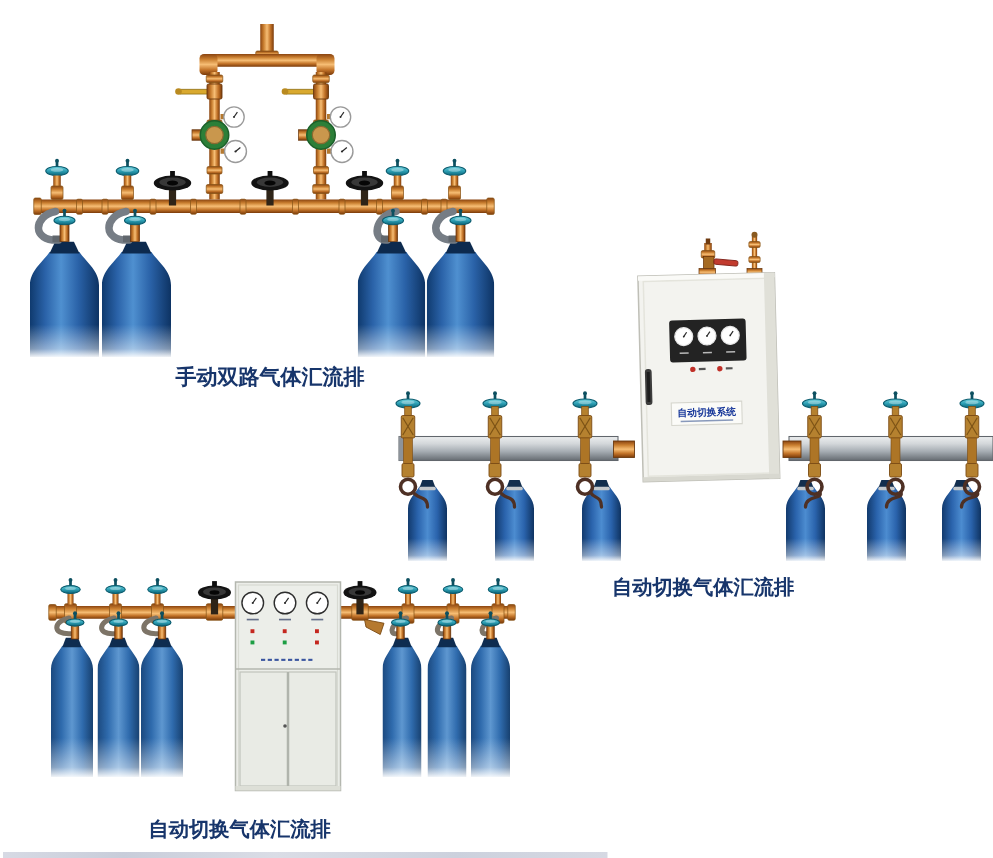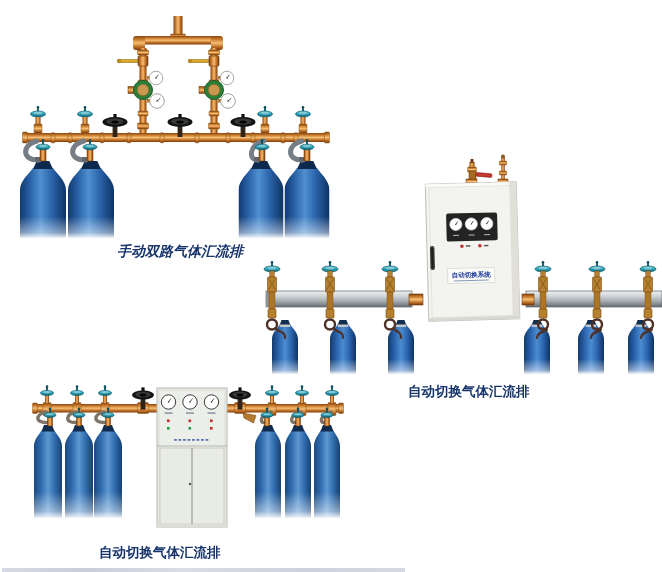--- a/index.html
+++ b/index.html
@@ -2,21 +2,21 @@
 <html><head>
 <meta charset="utf-8">
 <style>
 html,body{margin:0;padding:0;background:#fff;}
 #stage{position:relative;width:662px;height:572px;background:#fff;overflow:hidden;font-family:"DejaVu Sans",sans-serif;}
 #stage svg{position:absolute;display:block;}
 #svg-top{left:0;top:8px;}
 #svg-mid{left:250px;top:150px;}
 #svg-bot{left:15px;top:382px;}
 .caption{position:absolute;font-weight:bold;color:#17356b;white-space:nowrap;}
-#cap1{left:117px;top:243px;font-size:14px;font-style:italic;}
+#cap1{left:117px;top:243px;font-size:14px;}
 #cap2{left:408px;top:383px;font-size:13.5px;}
 #cap3{left:99px;top:544px;font-size:13.5px;}
 #strip{position:absolute;left:2px;top:568px;width:403px;height:4px;background:linear-gradient(90deg,#d7dae4,#c8cdda 20%,#dadde6 45%,#ccd1dd 75%,#d6d9e3);}
 </style>
 </head>
 <body>
 
 <div id="stage">
   <svg id="svg-top" width="340" height="238" viewBox="0 0 340 238">
       <defs>

